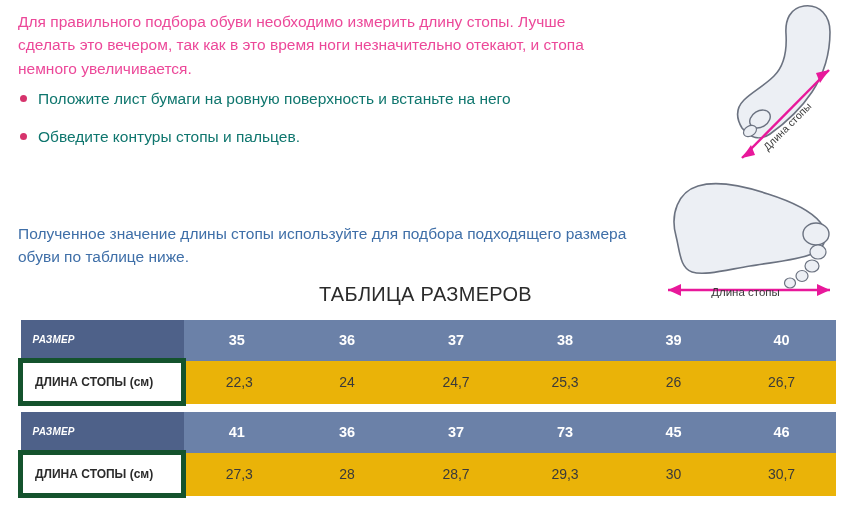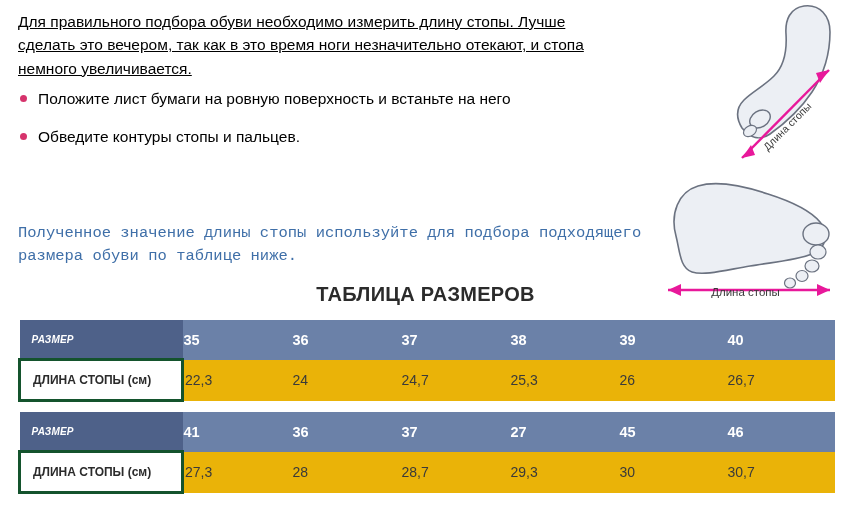--- a/index.html
+++ b/index.html
@@ -22,91 +22,90 @@
   }
 
   
   .intro {
     position: absolute;
     left: 18px;
     top: 10px;
     width: 600px;
     font-size: 15.5px;
     line-height: 1.5;
-    color: #000000;
-    text-decoration: underline;
+    color: #ec4899;
   }
   .intro p {
     margin: 0;
   }
 
   
   .bullets {
     position: absolute;
     left: 18px;
     top: 88px;
     width: 600px;
   }
   .bullet {
     position: relative;
     padding-left: 20px;
     margin-bottom: 16px;
     font-size: 15.5px;
     line-height: 1.45;
-    color: #000000;
+    color: #0f766e;
   }
   .bullet .dot {
     position: absolute;
     left: 2px;
     top: 7px;
     width: 7px;
     height: 7px;
     border-radius: 50%;
     background: #d6336c;
   }
 
   
   .note {
     position: absolute;
     left: 18px;
     top: 222px;
     width: 625px;
     font-size: 15.5px;
     line-height: 1.5;
     color: #3f6fa8;
-    font-family: Liberation Mono, monospace;
   }
 
   
   .table-title {
     position: absolute;
     left: 0;
     top: 283px;
     width: 851px;
     text-align: center;
     font-size: 20px;
-    font-weight: bold;
+    font-weight: normal;
     color: #2b2b2b;
     letter-spacing: 0.3px;
   }
 
   
   .size-table {
     position: absolute;
     left: 18px;
     width: 815px;
     border-collapse: collapse;
     table-layout: fixed;
   }
   .size-table.first { top: 320px; }
   .size-table.second { top: 412px; }
 
   .size-table td {
     height: 36px;
     font-size: 13.5px;
+    text-align: center;
     vertical-align: middle;
   }
   .size-table tr.header-row td {
     background: #6b81a8;
     color: #ffffff;
     font-weight: bold;
     font-size: 14.5px;
   }
   .size-table tr.header-row td.label {
     background: #4e6189;
@@ -121,21 +120,21 @@
     color: #3a3a3a;
     font-size: 14px;
   }
   .size-table tr.value-row td.label {
     background: #ffffff;
     text-align: left;
     padding-left: 12px;
     font-weight: bold;
     font-size: 12px;
     color: #2b2b2b;
-    border: 3px solid #14532d;
+    border: 5px solid #14532d;
   }
 
   
   .illus-top {
     position: absolute;
     left: 624px;
     top: 0px;
     width: 227px;
     height: 180px;
   }
@@ -221,21 +220,21 @@
       <col style="width:109px">
       <col style="width:108px">
       <col style="width:108px">
     </colgroup>
     <tbody>
       <tr class="header-row">
         <td class="label">РАЗМЕР</td>
         <td>41</td>
         <td>36</td>
         <td>37</td>
-        <td>27</td>
+        <td>73</td>
         <td>45</td>
         <td>46</td>
       </tr>
       <tr class="value-row">
         <td class="label">ДЛИНА СТОПЫ (см)</td>
         <td>27,3</td>
         <td>28</td>
         <td>28,7</td>
         <td>29,3</td>
         <td>30</td>

